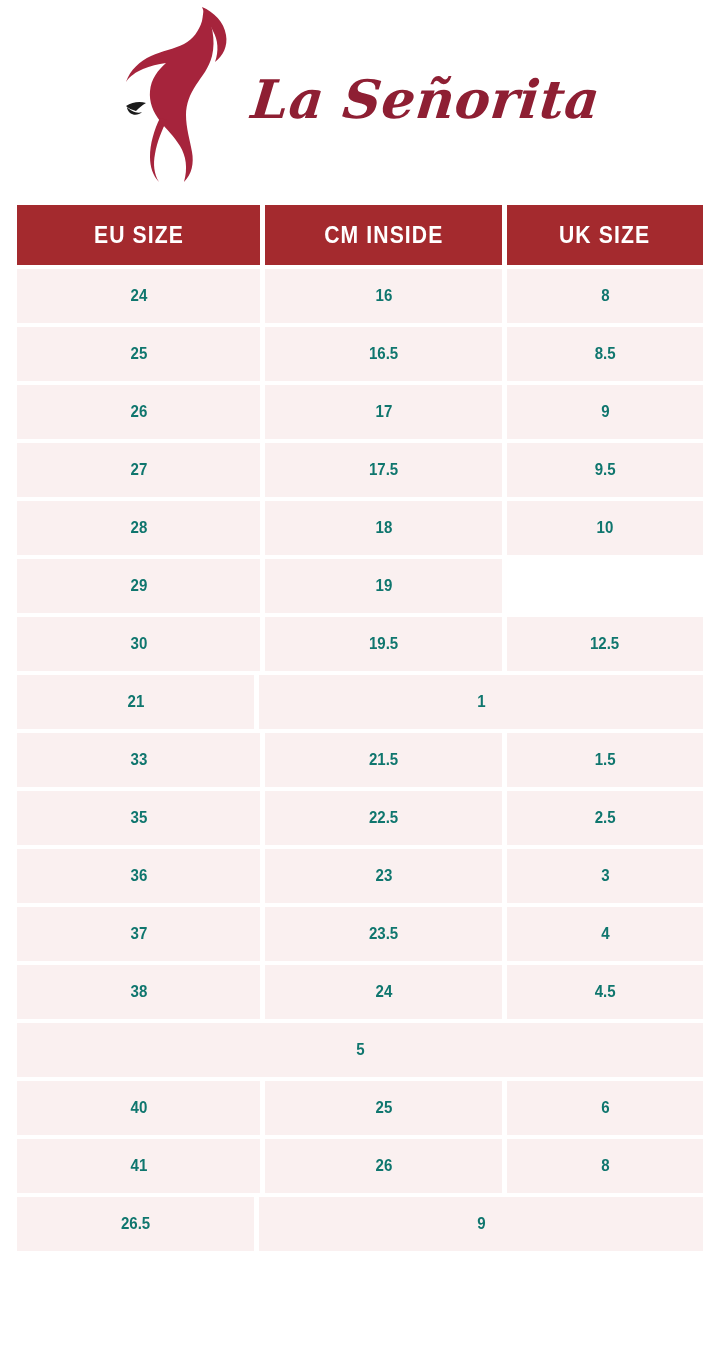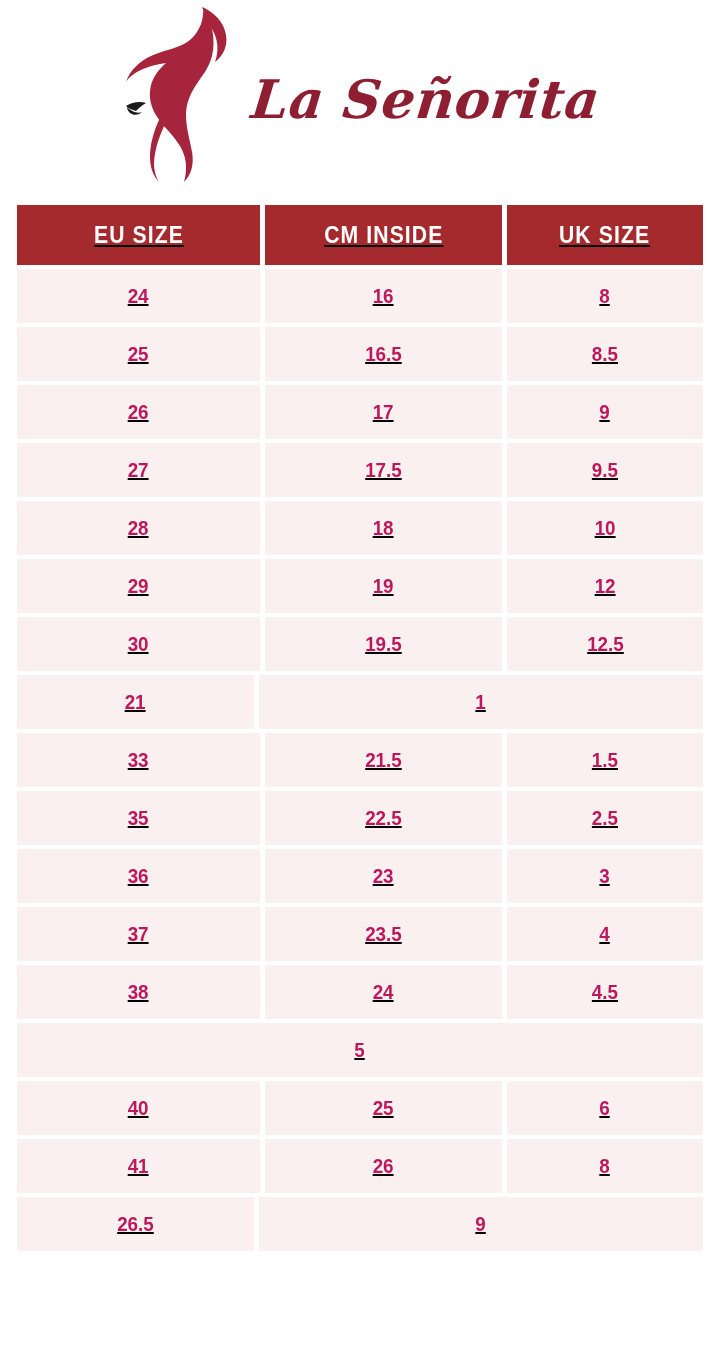--- a/index.html
+++ b/index.html
@@ -63,21 +63,20 @@
     transform: skewX(-6deg) translateY(4px);
     white-space: nowrap;
   }
 
   
   .size-table {
     width: 716px;
     margin: 0 auto;
     padding: 15px;
     box-sizing: border-box;
-    text-decoration: underline;
   }
 
   .row {
     display: flex;
     width: 100%;
     gap: 5px;
     margin-bottom: 4px;
   }
 
   .cell {
@@ -104,22 +103,22 @@
     text-transform: uppercase;
   }
   .header-row .cell span {
     display: block;
     transform: scaleX(0.92);
   }
 
   .data-row .cell {
     background: #FAF0F0;
     height: 54px;
-    color: #be185d;
-    font-size: 20px;
+    color: #0f766e;
+    font-size: 16px;
     font-weight: 700;
   }
   .data-row .cell span {
     display: block;
     transform: scaleX(0.94);
   }
 </style>
 </head>
 <body>
 
@@ -227,23 +226,20 @@
             <span>10</span>
           </div>
         </div>
         <div class="row data-row">
           <div class="cell col-eu">
             <span>29</span>
           </div>
           <div class="cell col-cm">
             <span>19</span>
           </div>
-          <div class="cell col-uk">
-            <span>12</span>
-          </div>
         </div>
         <div class="row data-row">
           <div class="cell col-eu">
             <span>30</span>
           </div>
           <div class="cell col-cm">
             <span>19.5</span>
           </div>
           <div class="cell col-uk">
             <span>12.5</span>

